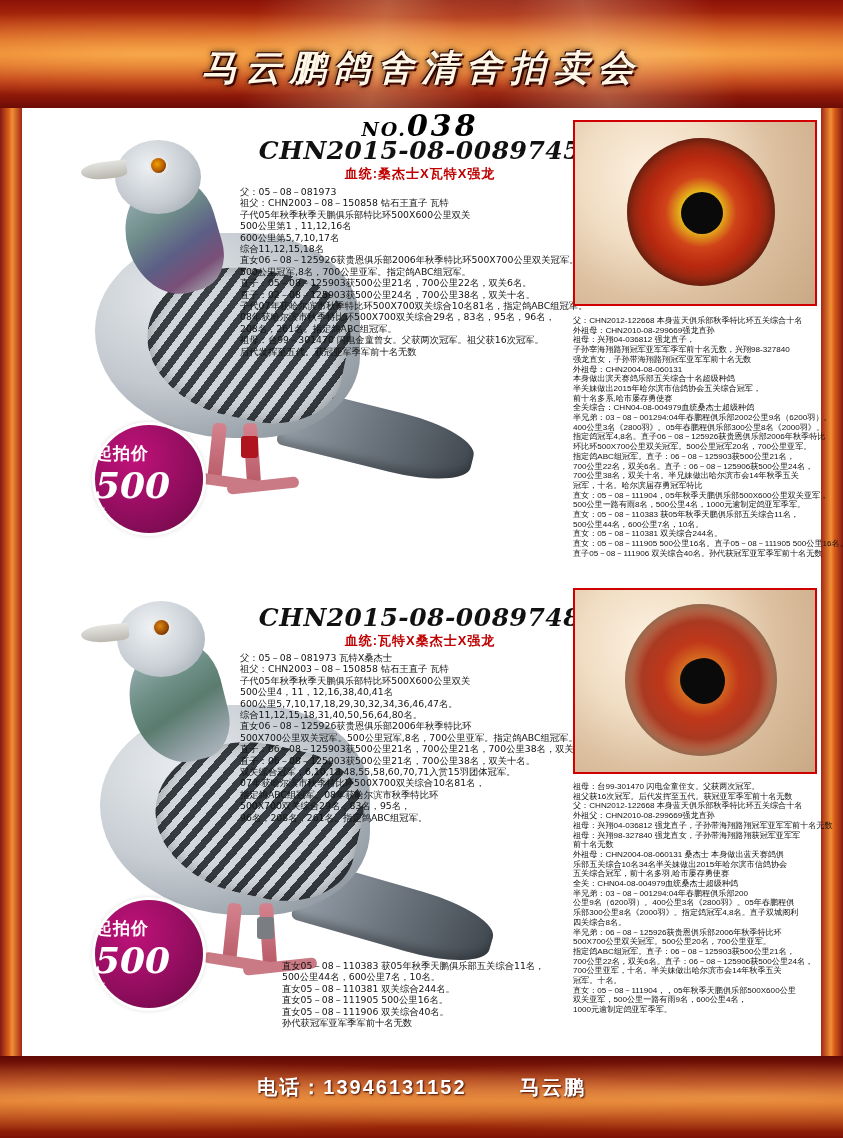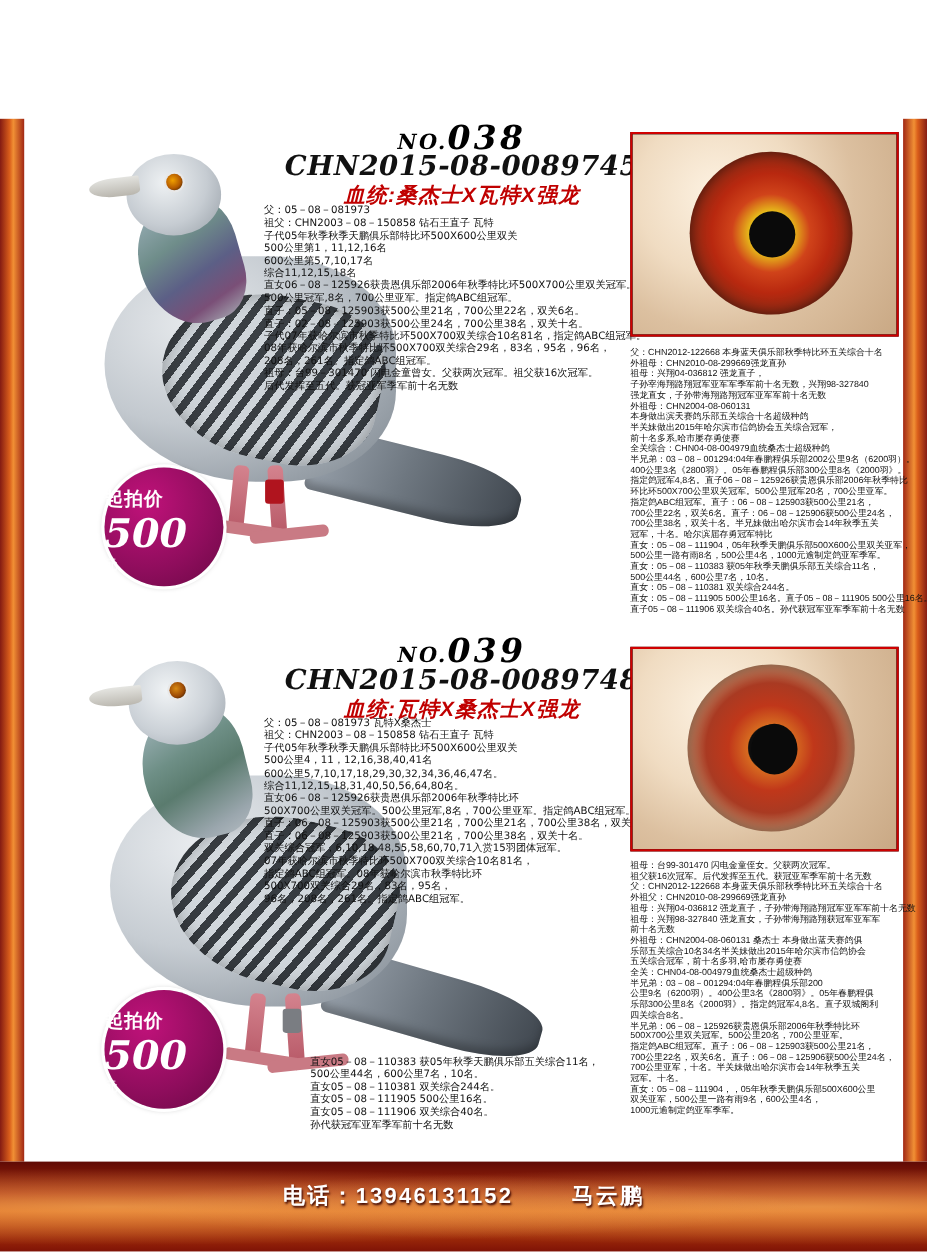--- a/index.html
+++ b/index.html
@@ -85,21 +85,21 @@
   }
   .lot-no .small{font-size:19px;letter-spacing:2px;}
   .lot-no .big{font-size:30px;letter-spacing:3px;}
   .ring-no{
     position:absolute;width:360px;text-align:center;
     font-family:"DejaVu Serif","Liberation Serif",serif;
     font-style:italic;font-weight:bold;font-size:25px;color:#111;letter-spacing:.5px;
   }
   .blood{
     position:absolute;width:360px;text-align:center;
-    font-size:19px;font-weight:bold;color:#c00000;letter-spacing:1px;font-style:italic;
+    font-size:13px;font-weight:bold;color:#c00000;letter-spacing:1px;
   }
 
   
   .ped{
     position:absolute;font-size:9.3px;line-height:11.4px;color:#111;
     font-family:"DejaVu Sans","Liberation Sans",sans-serif;
   }
   .ped div{white-space:nowrap;}
 
   .rightcol{
@@ -126,20 +126,23 @@
   }
   .price .t1{font-size:17px;font-weight:bold;margin-top:17px;letter-spacing:1px;}
   .price .t2{font-size:36px;font-weight:bold;font-family:"DejaVu Serif",serif;line-height:40px;font-style:italic;}
   .price .t3{font-size:12px;}
 </style>
 </head>
 <body>
 
 <div class="page">
 
+  <div class="banner">
+    <div class="banner-title">马云鹏鸽舍清舍拍卖会</div>
+  </div>
   <div class="side-ribbon side-left"></div>
   <div class="side-ribbon side-right"></div>
 
   <div class="bird" style="left:55px;top:118px;width:410px;height:440px;">
 
     <div style="position:absolute;left:225px;top:290px;width:195px;height:60px;
       background:linear-gradient(100deg,#9aa3ad,#6e7780 45%,#3f464e 100%);
       transform:rotate(14deg);border-radius:6px 40% 40% 6px;box-shadow:inset 0 -6px 8px rgba(0,0,0,.25);"></div>
 
     <div class="body" style="left:40px;top:115px;width:265px;height:205px;
@@ -266,23 +269,20 @@
       border-radius:60% 10% 30% 70%;transform:rotate(-6deg);"></div>
     <div style="position:absolute;left:170px;top:318px;width:14px;height:62px;
       background:linear-gradient(180deg,#d4838e,#b85a68);transform:rotate(6deg);border-radius:5px;"></div>
     <div style="position:absolute;left:206px;top:318px;width:14px;height:64px;
       background:linear-gradient(180deg,#d4838e,#b85a68);transform:rotate(-4deg);border-radius:5px;"></div>
     <div style="position:absolute;left:148px;top:372px;width:72px;height:11px;background:#c97a84;border-radius:5px;transform:rotate(9deg);"></div>
     <div style="position:absolute;left:188px;top:376px;width:74px;height:11px;background:#c97a84;border-radius:5px;transform:rotate(-6deg);"></div>
     <div style="position:absolute;left:202px;top:332px;width:17px;height:22px;background:#7a7d82;border-radius:3px;"></div>
   </div>
 
-  <div class="lot-no" style="left:255px;top:575px;">
-    <span class="small">NO.</span><span class="big">039</span>
-  </div>
   <div class="ring-no" style="left:240px;top:603px;">CHN2015-08-0089748</div>
   <div class="blood" style="left:240px;top:632px;">血统:瓦特X桑杰士X强龙</div>
 
   <div class="ped" style="left:240px;top:652px;width:310px;">
     <div>父：05－08－081973 瓦特X桑杰士</div>
     <div>祖父：CHN2003－08－150858  钻石王直子  瓦特</div>
     <div>子代05年秋季秋季天鹏俱乐部特比环500X600公里双关</div>
     <div>500公里4，11，12,16,38,40,41名</div>
     <div>600公里5,7,10,17,18,29,30,32,34,36,46,47名。</div>
     <div>综合11,12,15,18,31,40,50,56,64,80名。</div>

